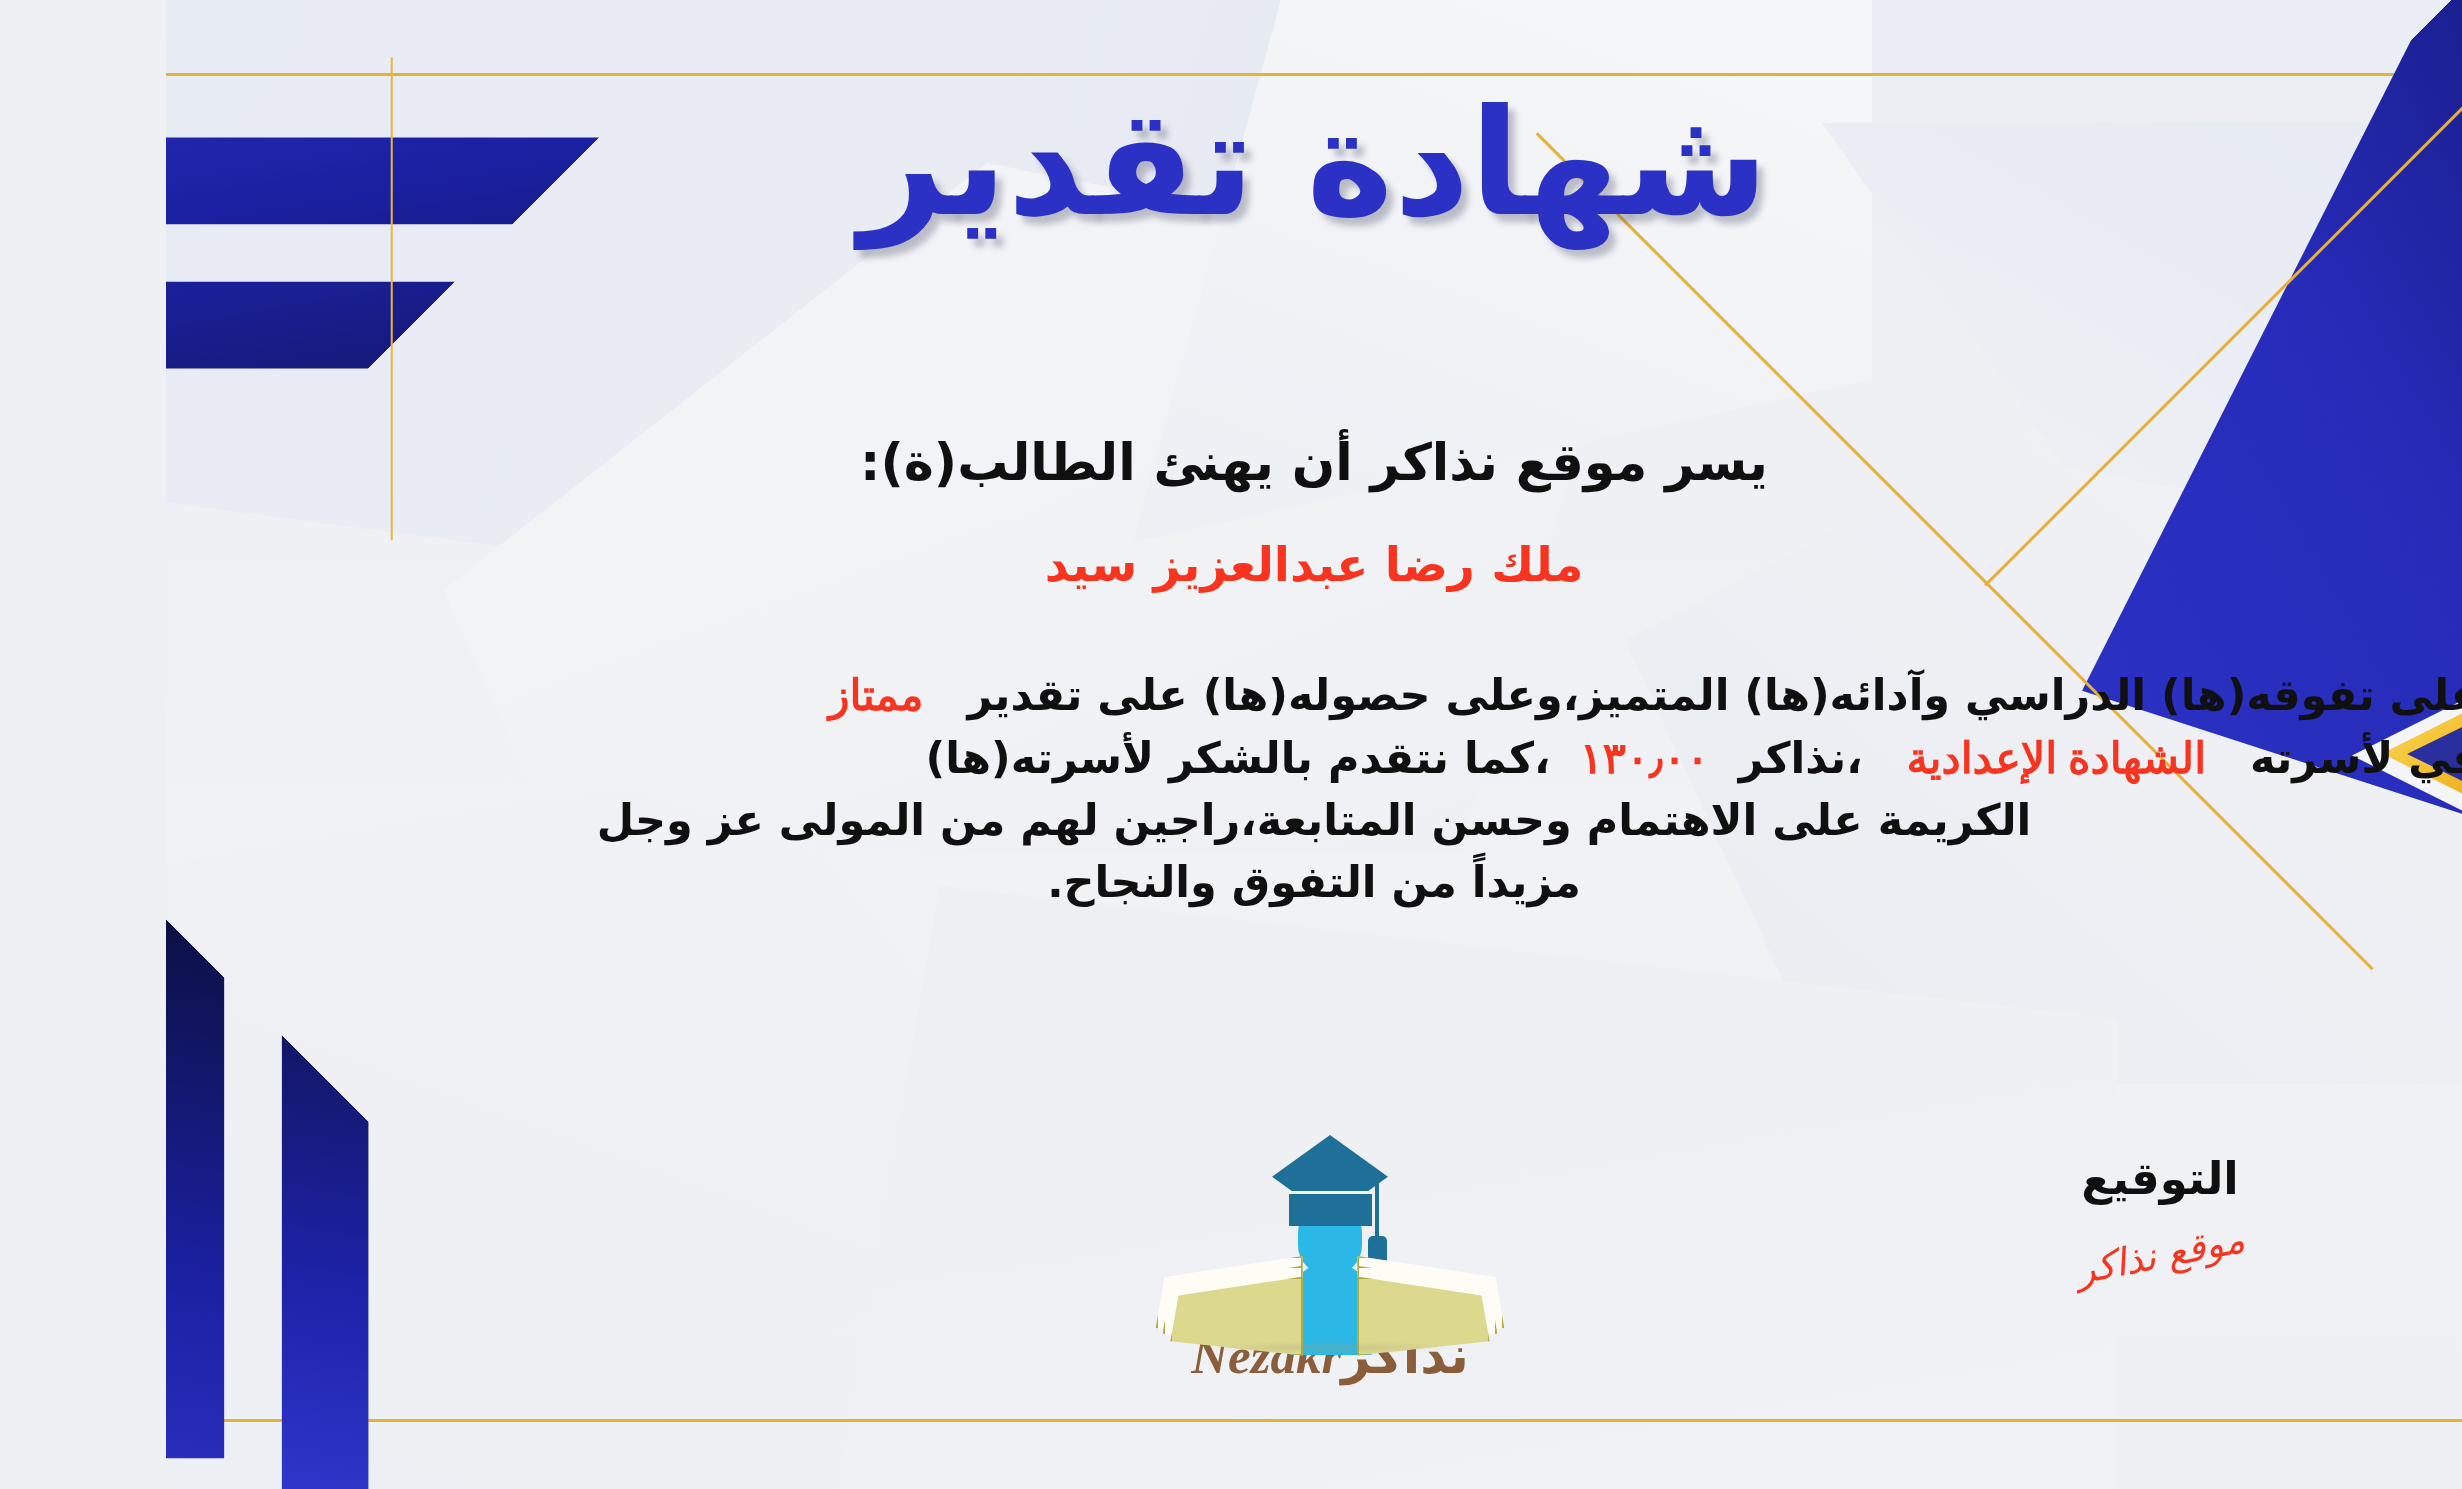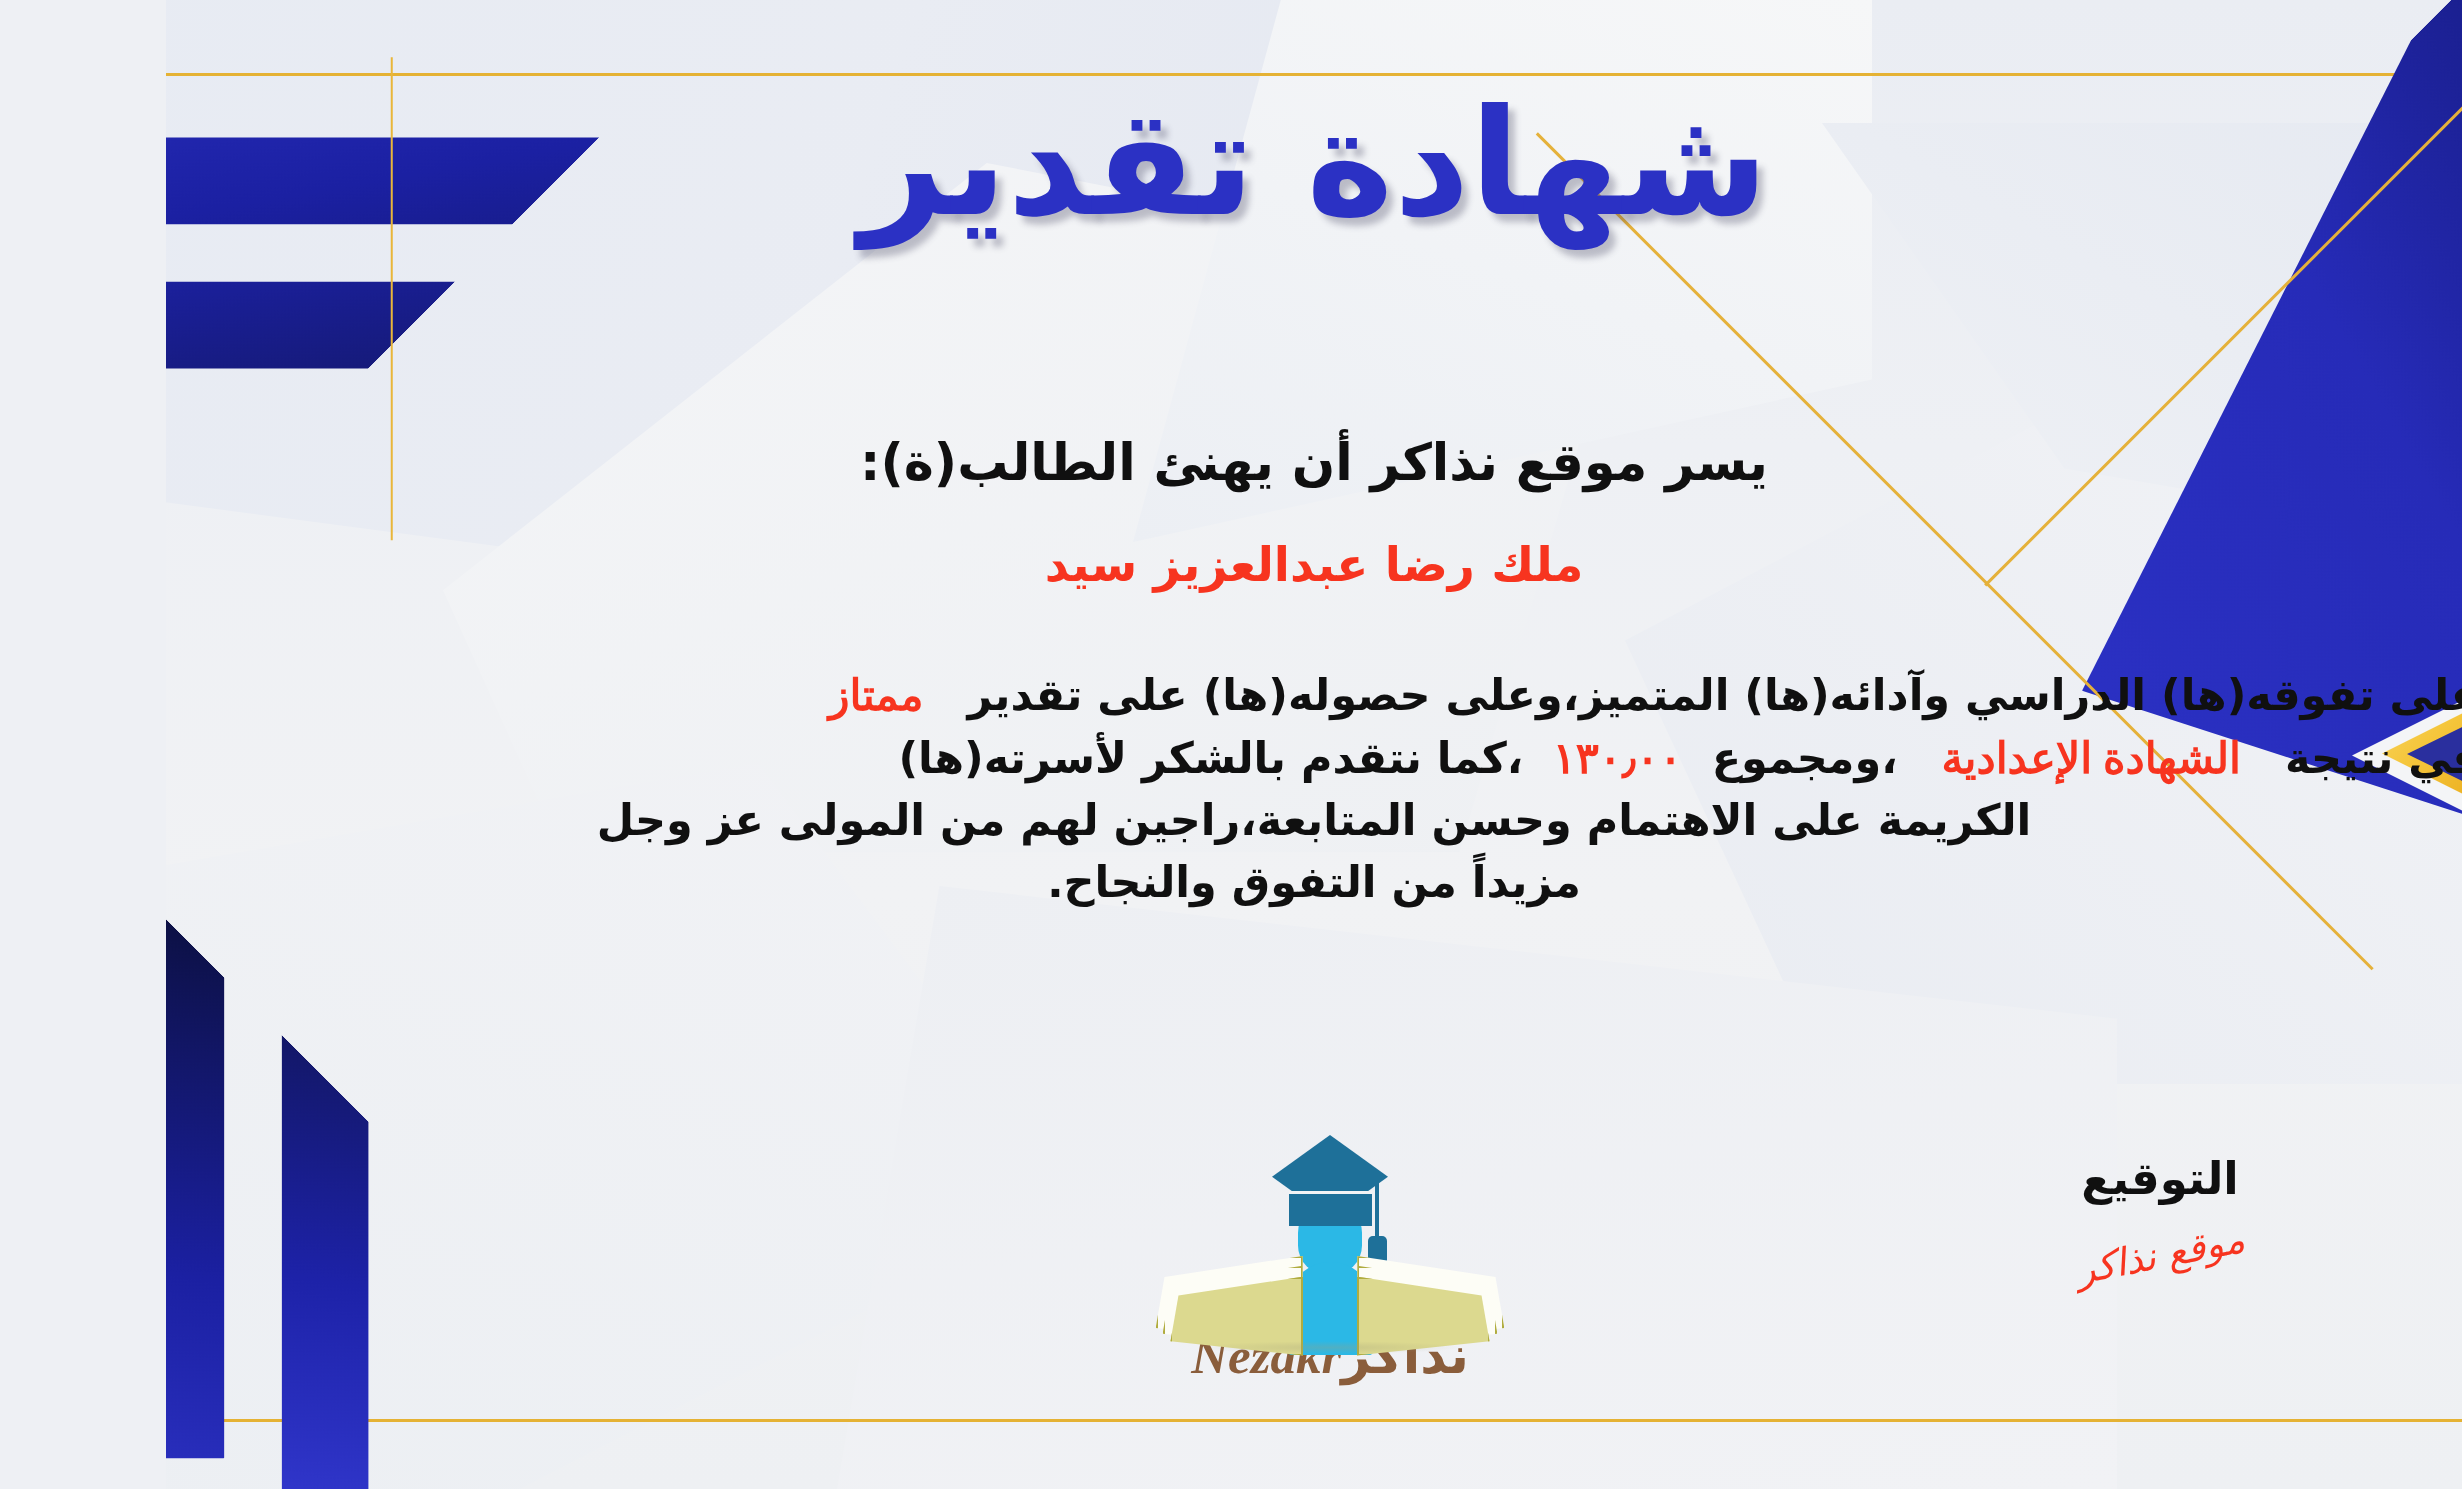--- a/index.html
+++ b/index.html
@@ -354,21 +354,21 @@
 
     <div class="line student-name">ملك رضا عبدالعزيز سيد</div>
 
     <div class="body-block">
 
       <div class="body-line bl1">
         <span>على تفوقه(ها) الدراسي وآدائه(ها) المتميز،وعلى حصوله(ها) على تقدير</span><span class="sp-wide"></span><span class="hl">ممتاز</span>
       </div>
 
       <div class="body-line bl2">
-        <span>في نتيجة</span><span class="sp-wide"></span><span class="hl">الشهادة الإعدادية</span><span class="sp-wide"></span><span>،ومجموع</span><span class="sp-mid"></span><span class="hl">١٣٠٫٠٠</span><span class="sp-mid"></span><span>،كما نتقدم بالشكر لأسرته(ها)</span>
+        <span>في لأسرته</span><span class="sp-wide"></span><span class="hl">الشهادة الإعدادية</span><span class="sp-wide"></span><span>،نذاكر</span><span class="sp-mid"></span><span class="hl">١٣٠٫٠٠</span><span class="sp-mid"></span><span>،كما نتقدم بالشكر لأسرته(ها)</span>
       </div>
 
       <div class="body-line bl3">الكريمة على الاهتمام وحسن المتابعة،راجين لهم من المولى عز وجل</div>
 
       <div class="body-line bl4">مزيداً من التفوق والنجاح.</div>
     </div>
 
     <div class="sig-block">
       <div class="sig-label">التوقيع</div>
       <div class="sig-mark">موقع نذاكر</div>

